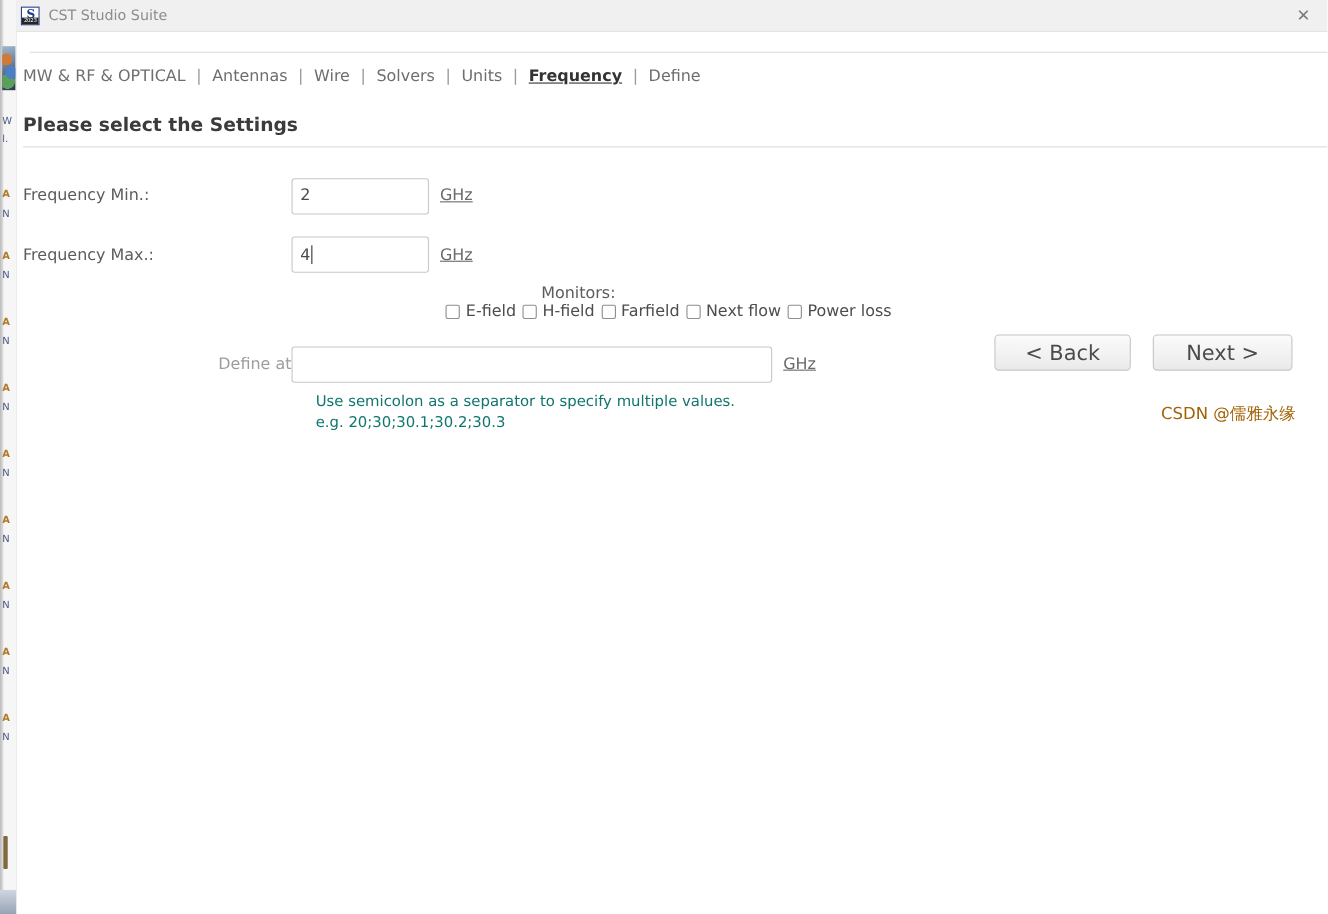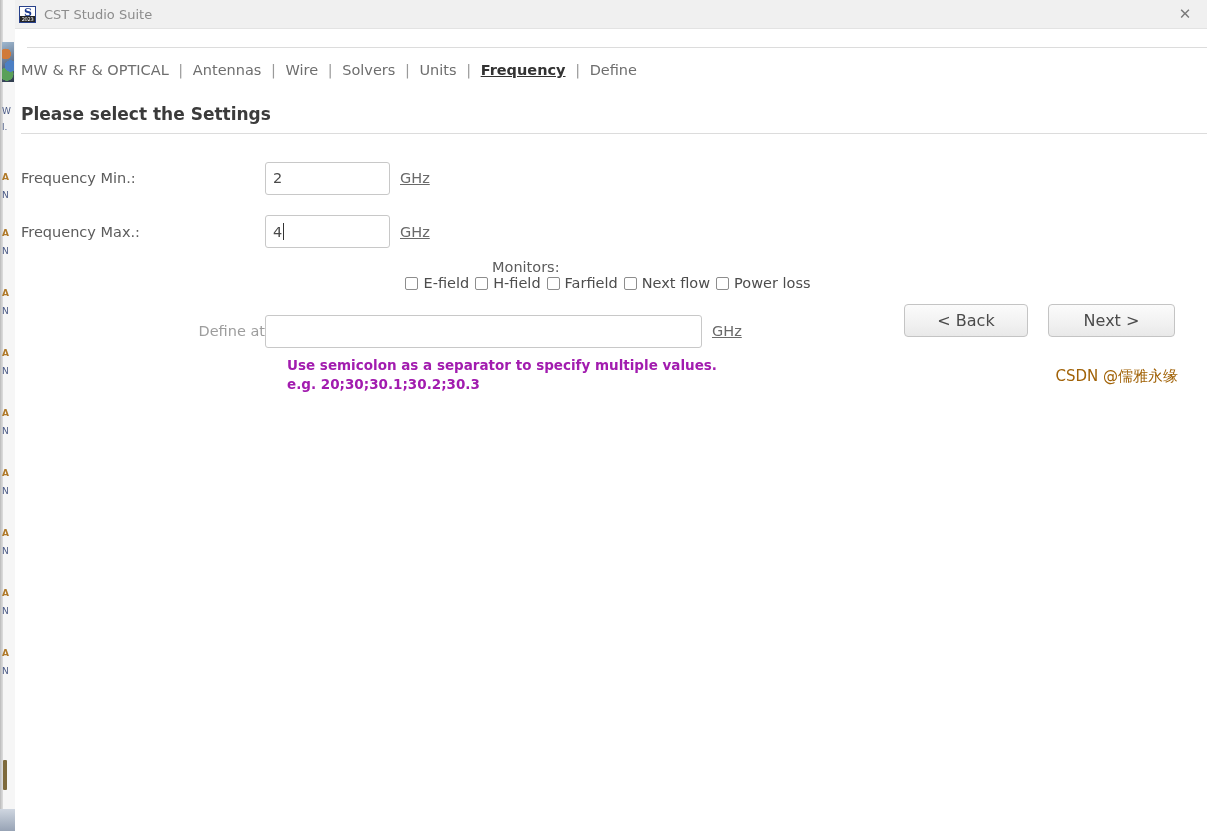--- a/index.html
+++ b/index.html
@@ -265,41 +265,40 @@
   }
   .chk-label {
     font-size: 14.5px;
     color: #4d4d4d;
   }
 
   .hint {
     padding-left: 272px;
     padding-top: 8px;
     font-size: 13.5px;
-    color: #a21caf;
+    color: #0f766e;
     line-height: 19px;
-    font-weight: bold;
   }
 
   
   .btnbar {
     position: absolute;
     right: 32px;
     bottom: 57px;
     display: flex;
     gap: 20px;
   }
   .btn {
     min-width: 124px;
     height: 33px;
     border: 1px solid #c4c4c4;
     border-radius: 4px;
     background: linear-gradient(to bottom, #fbfbfb 0%, #f2f2f2 55%, #e9e9e9 100%);
     color: #4b4b4b;
-    font-size: 16px;
+    font-size: 19px;
     display: flex;
     align-items: center;
     justify-content: center;
     cursor: pointer;
     box-sizing: border-box;
     padding: 0 14px;
     text-align: right;
   }
   .btn.next { min-width: 127px; }
   .btn.cancel { min-width: 126px; }

